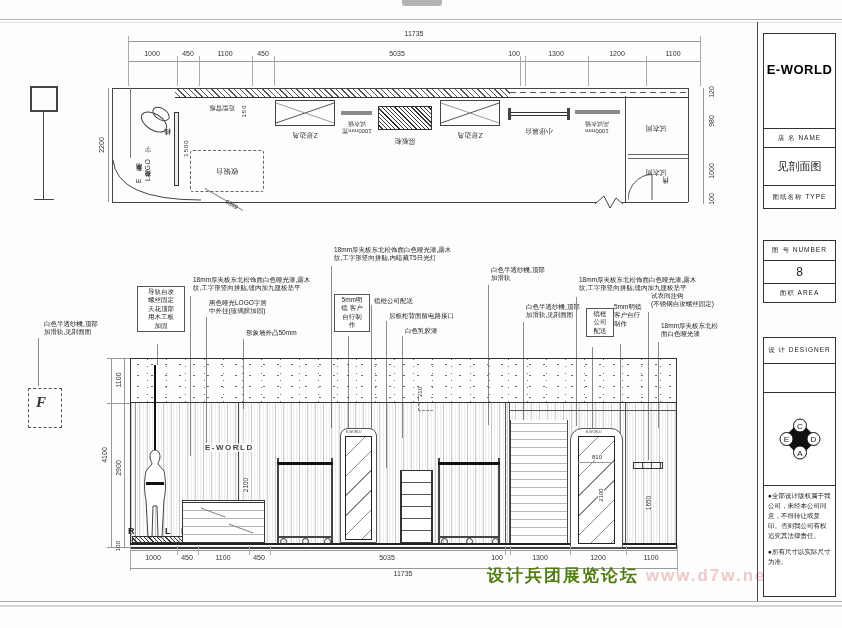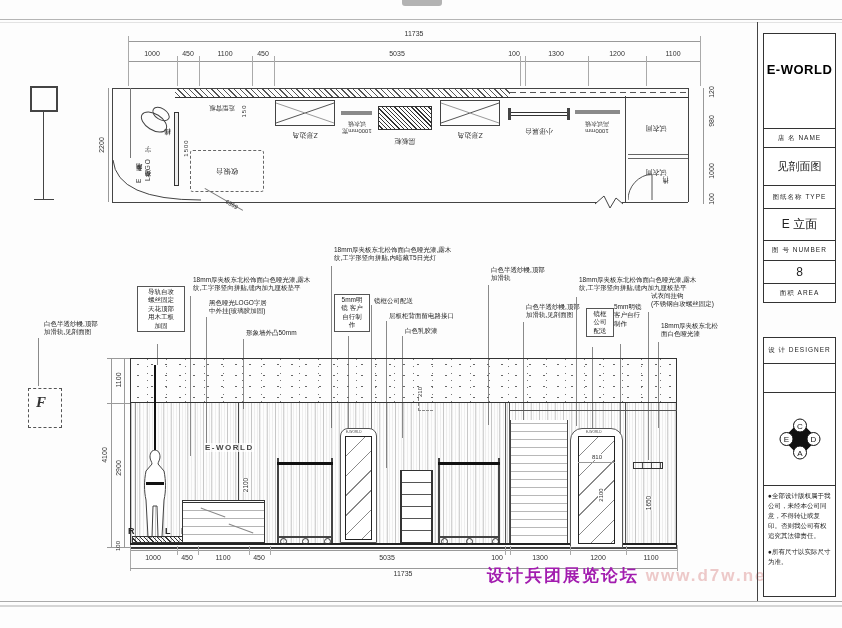--- a/index.html
+++ b/index.html
@@ -313,34 +313,33 @@
     <div class="dimh" style="left:387px;top:207px;">5035</div>
     <div class="dimh" style="left:497px;top:207px;">100</div>
     <div class="dimh" style="left:540px;top:207px;">1300</div>
     <div class="dimh" style="left:598px;top:207px;">1200</div>
     <div class="dimh" style="left:651px;top:207px;">1100</div>
     <div class="lnl" style="left:130px;top:218px;width:547px;height:1px;"></div>
     <div class="dimh" style="left:403px;top:223px;">11735</div>
   </div>
 
   <div class="a" style="left:487px;top:564px;font-size:17px;font-weight:bold;letter-spacing:2px;white-space:nowrap;">
-    <span style="color:#a21caf;margin-top:20px;">设计兵团展览论坛</span><span style="color:#edc9c9;"> www.d7w.net/forum</span>
+    <span style="color:#4d7c0f;margin-top:20px;">设计兵团展览论坛</span><span style="color:#edc9c9;"> www.d7w.net/forum</span>
   </div>
 
   <div class="ln" style="left:757px;top:22px;width:1px;height:579px;"></div>
 
   <div class="tb-cell" style="top:33px;height:96px;align-items:flex-start;">
     <div style="margin-top:28px;font-size:13px;font-weight:bold;letter-spacing:.5px;color:#000;">E-WORLD</div>
   </div>
 
   <div class="tb-cell tb-label" style="top:128px;height:20px;">店  名  NAME</div>
   <div class="tb-cell" style="top:147px;height:39px;font-size:11px;">见剖面图</div>
 
   <div class="tb-cell tb-label" style="top:185px;height:24px;">图纸名称  TYPE</div>
-  <div class="tb-cell" style="top:208px;height:33px;font-size:12px;">E 立面</div>
 
   <div class="tb-cell tb-label" style="top:240px;height:21px;">图  号  NUMBER</div>
   <div class="tb-cell" style="top:260px;height:24px;font-size:12px;">8</div>
 
   <div class="tb-cell tb-label" style="top:283px;height:20px;">面积  AREA</div>
 
   <div class="tb-cell tb-label" style="top:337px;height:27px;">设  计  DESIGNER</div>
   <div class="tb-cell" style="top:363px;height:30px;"></div>
 
   <div class="tb-cell" style="top:392px;height:94px;">

